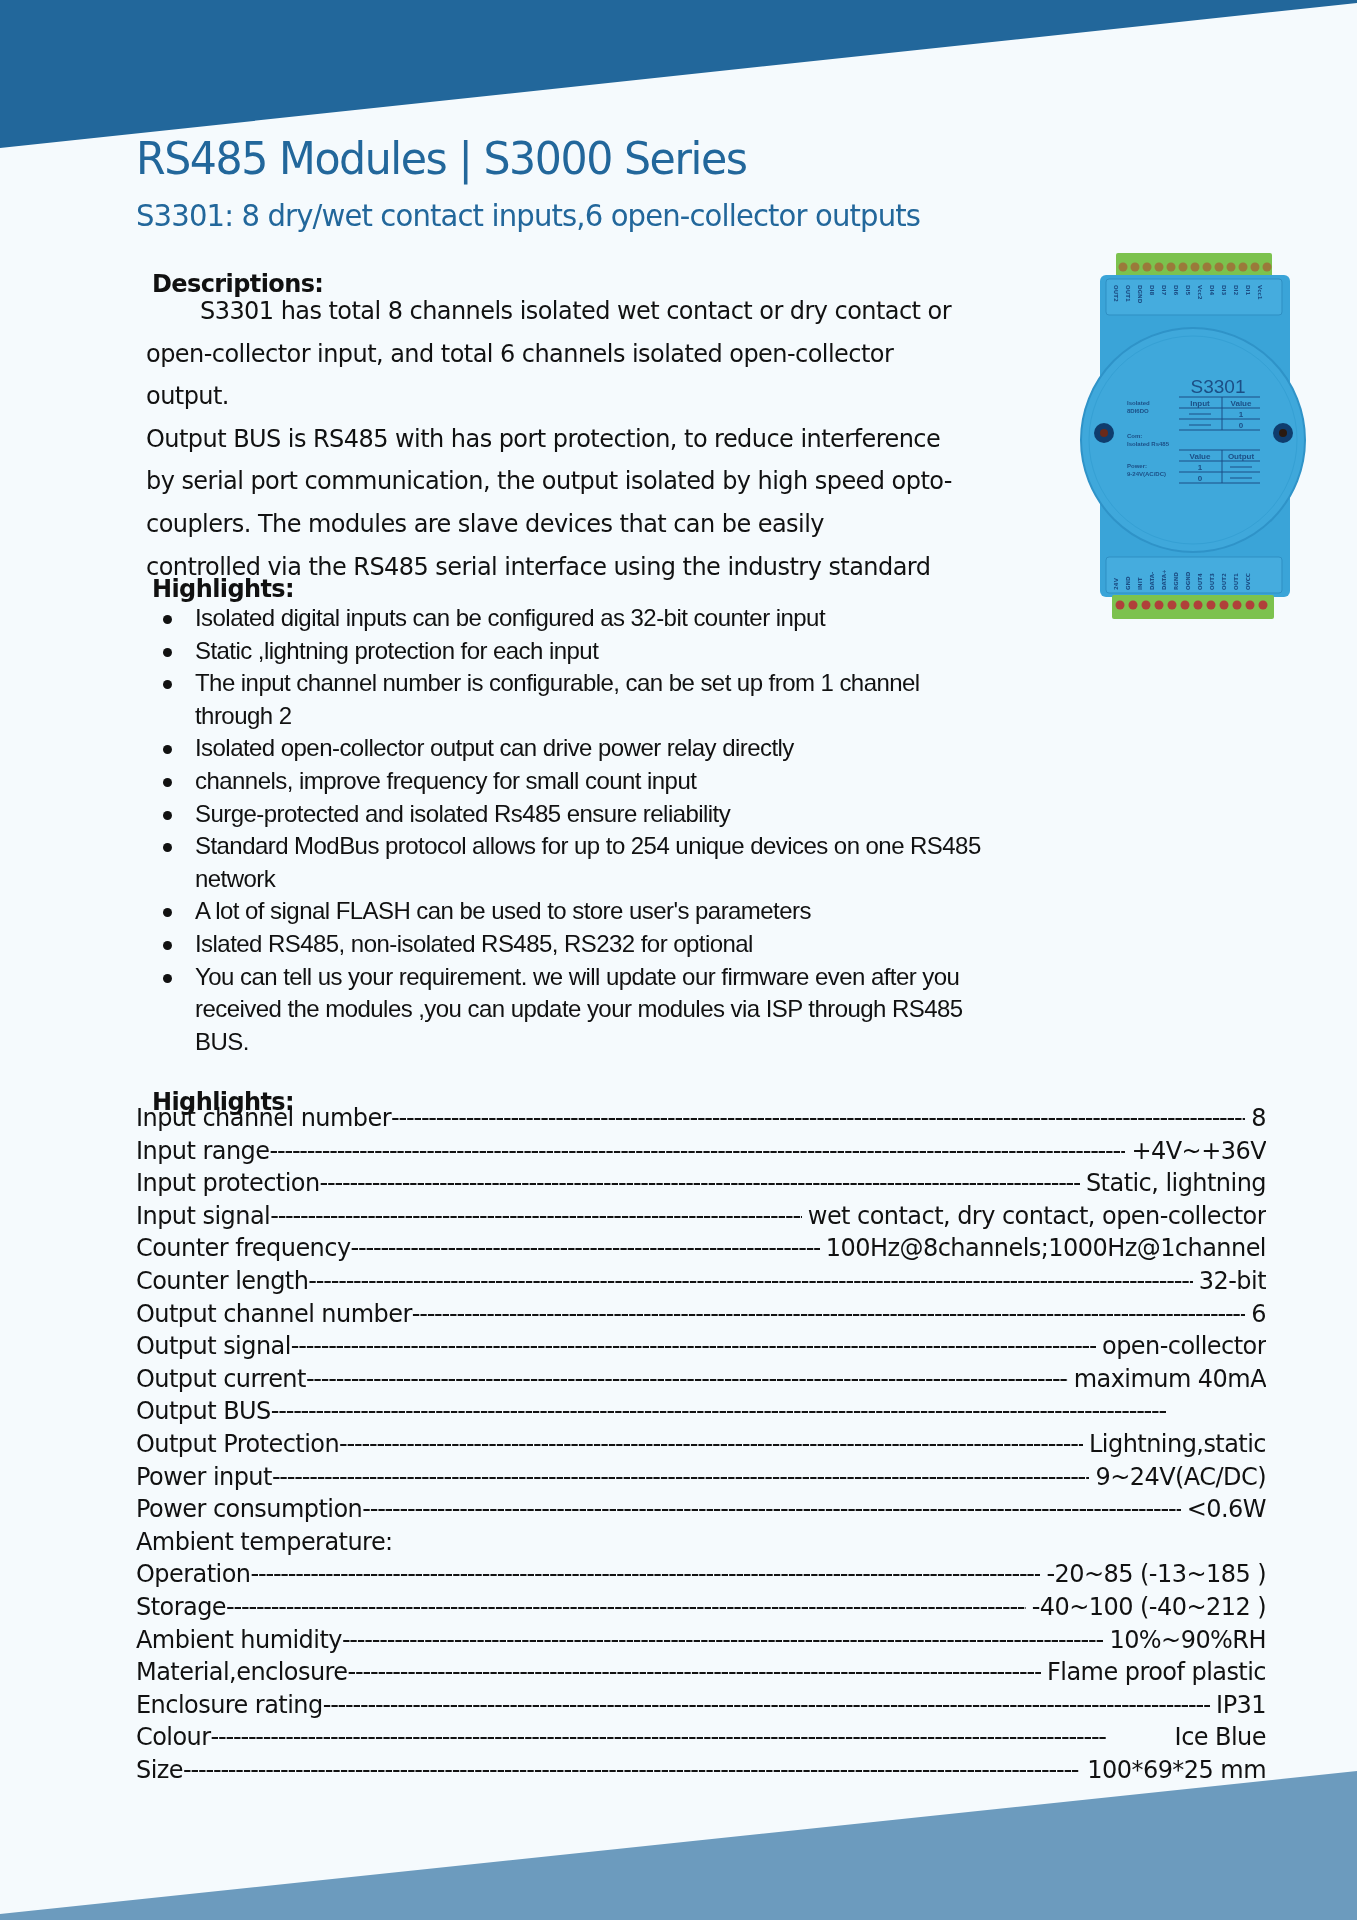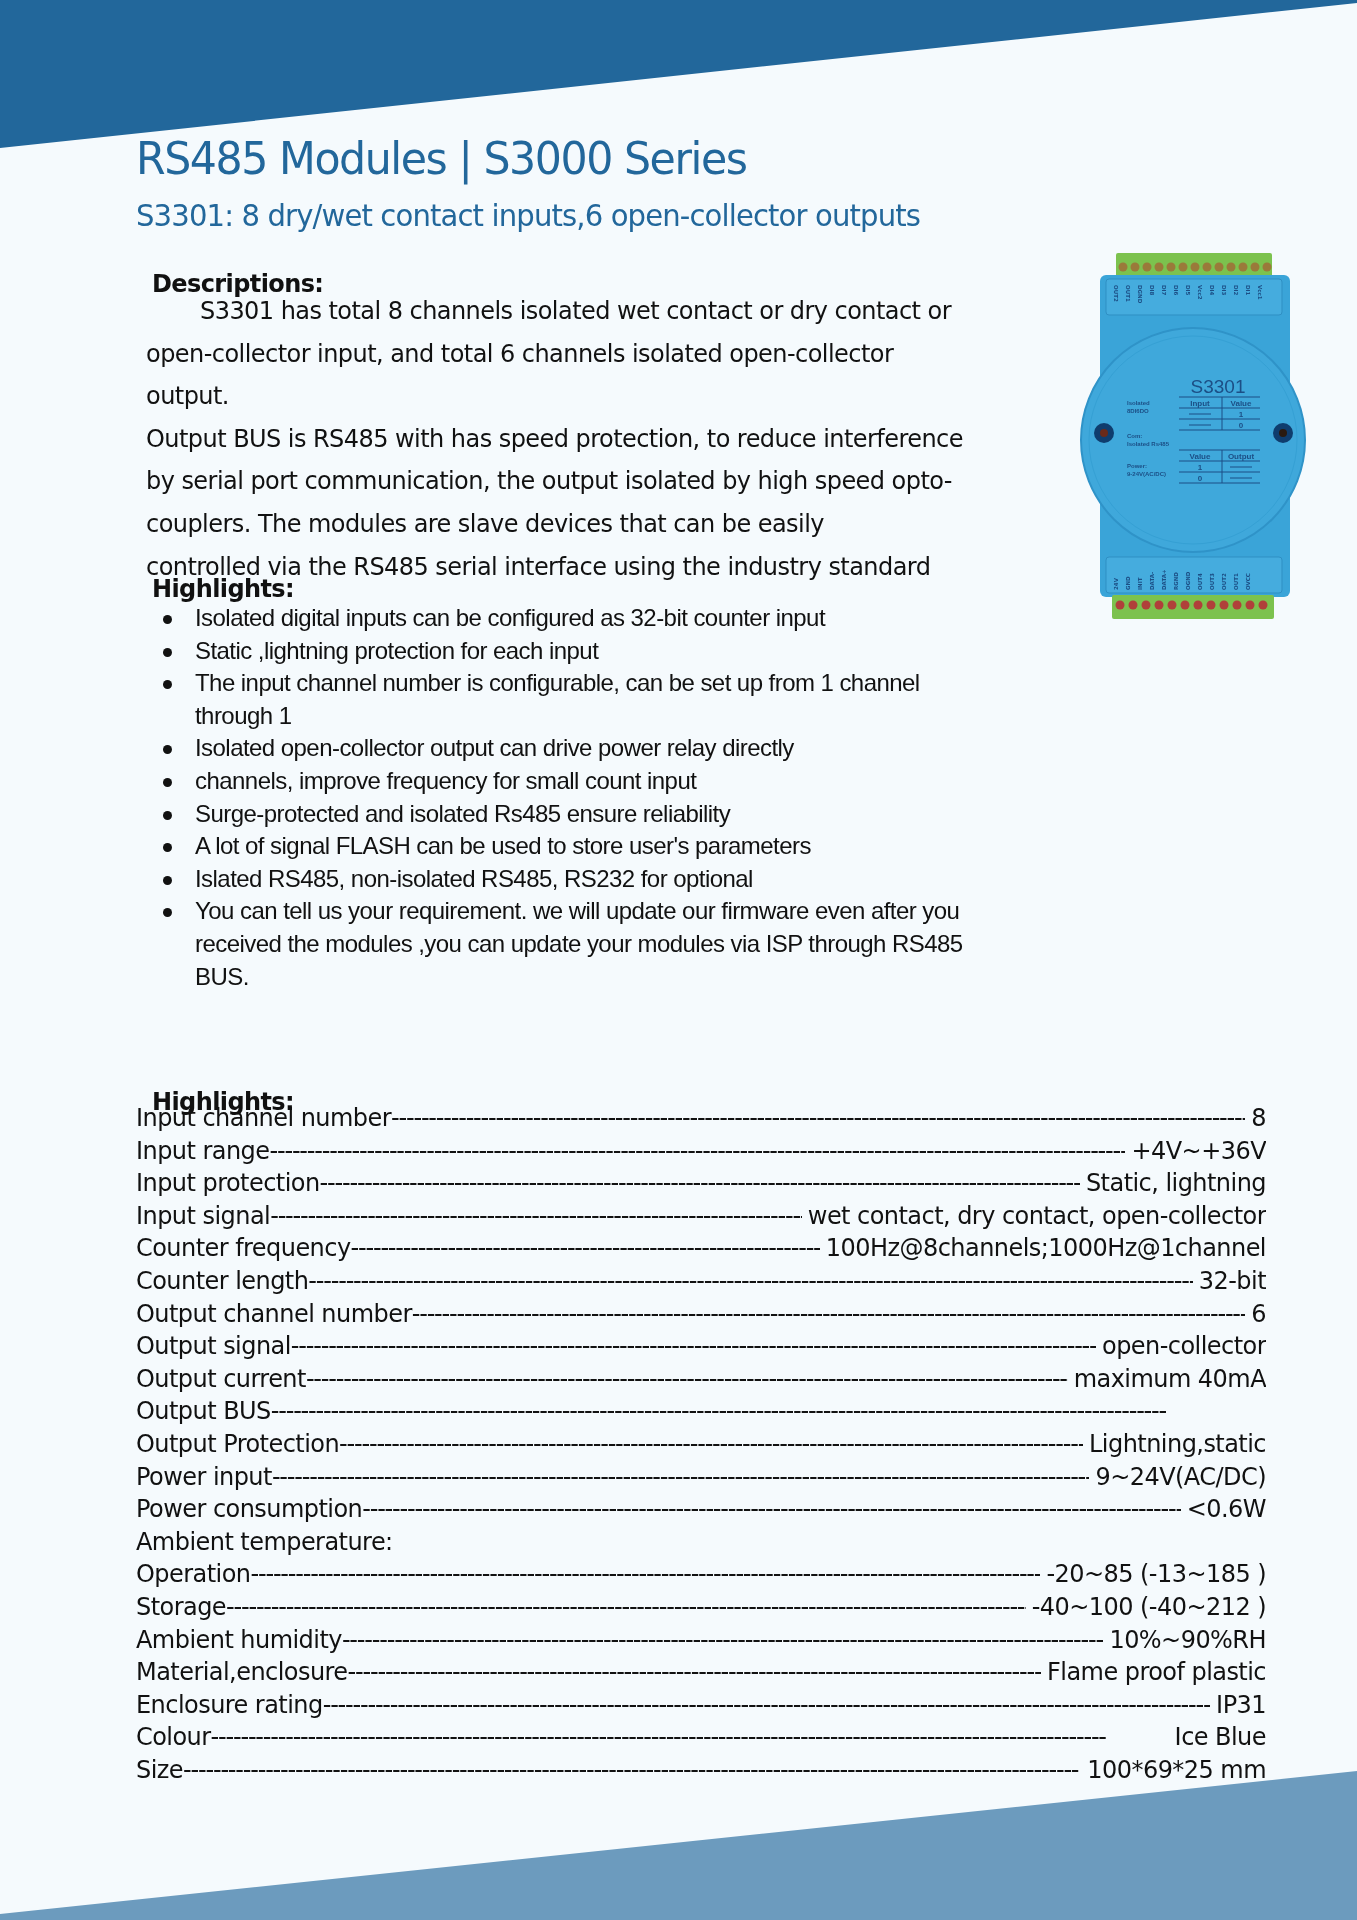--- a/index.html
+++ b/index.html
@@ -67,52 +67,57 @@
 </svg>
 
 <h1 class="title">RS485 Modules | S3000 Series</h1>
 <h2 class="subtitle">S3301: 8 dry/wet contact inputs,6 open-collector outputs</h2>
 
 <h3 class="section-head" style="top:254px">Descriptions:</h3>
 <div class="desc">
   <p class="indent">S3301 has total 8 channels isolated wet contact or dry contact or</p>
   <p>open-collector input, and total 6 channels isolated open-collector</p>
   <p>output.</p>
-  <p>Output BUS is RS485 with has speed protection, to reduce interference</p>
+  <p>Output BUS is RS485 with has port protection, to reduce interference</p>
   <p>by serial port communication, the output isolated by high speed opto-</p>
   <p>couplers. The modules are slave devices that can be easily</p>
   <p>controlled via the RS485 serial interface using the industry standard</p>
 </div>
 
 <h3 class="section-head" style="top:559px">Highlights:</h3>
 <ul class="bullets">
   <li>
       <span class="dot"></span>
       <span class="line">Isolated digital inputs can be configured as 32-bit counter input</span>
     </li>
   <li>
       <span class="dot"></span>
       <span class="line">Static ,lightning protection for each input</span>
     </li>
   <li>
       <span class="dot"></span>
       <span class="line">The input channel number is configurable, can be set up from 1 channel</span>
-      <span class="line">through 1</span>
+      <span class="line">through 2</span>
     </li>
   <li>
       <span class="dot"></span>
       <span class="line">Isolated open-collector output can drive power relay directly</span>
     </li>
   <li>
       <span class="dot"></span>
       <span class="line">channels, improve frequency for small count input</span>
     </li>
   <li>
       <span class="dot"></span>
       <span class="line">Surge-protected and isolated Rs485 ensure reliability</span>
+    </li>
+  <li>
+      <span class="dot"></span>
+      <span class="line">Standard ModBus protocol allows for up to 254 unique devices on one RS485</span>
+      <span class="line">network</span>
     </li>
   <li>
       <span class="dot"></span>
       <span class="line">A lot of signal FLASH can be used to store user's parameters</span>
     </li>
   <li>
       <span class="dot"></span>
       <span class="line">Islated RS485, non-isolated RS485, RS232 for optional</span>
     </li>
   <li>

